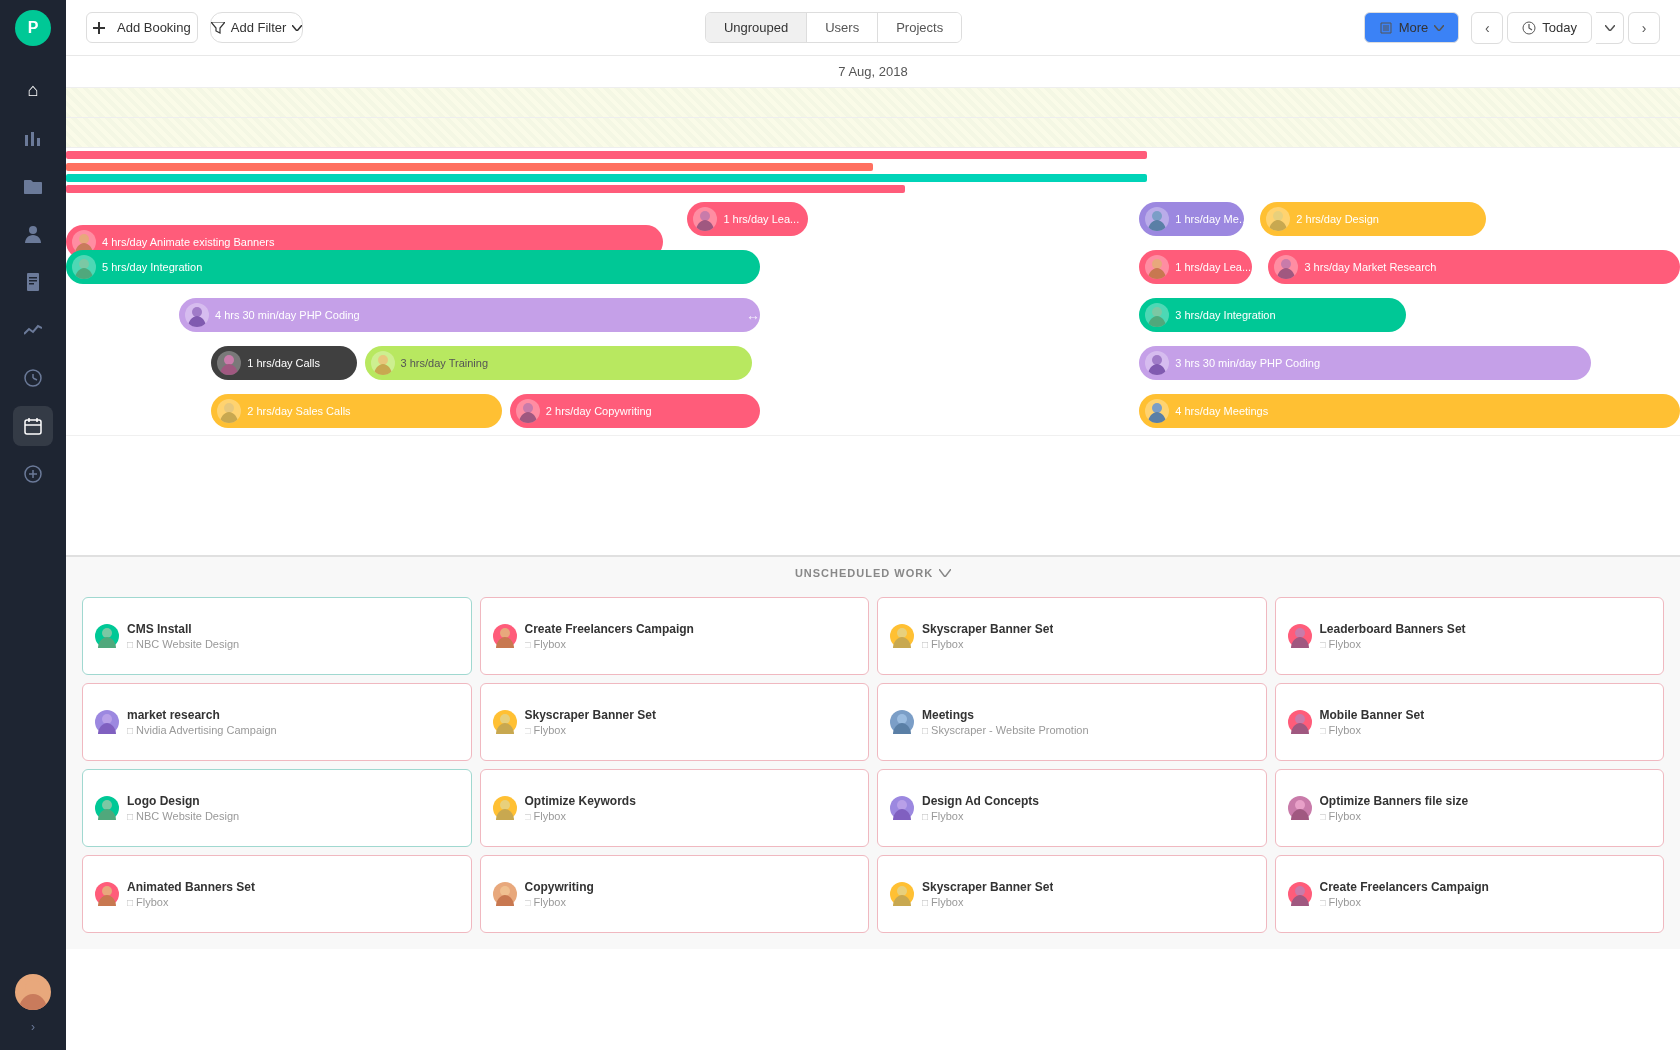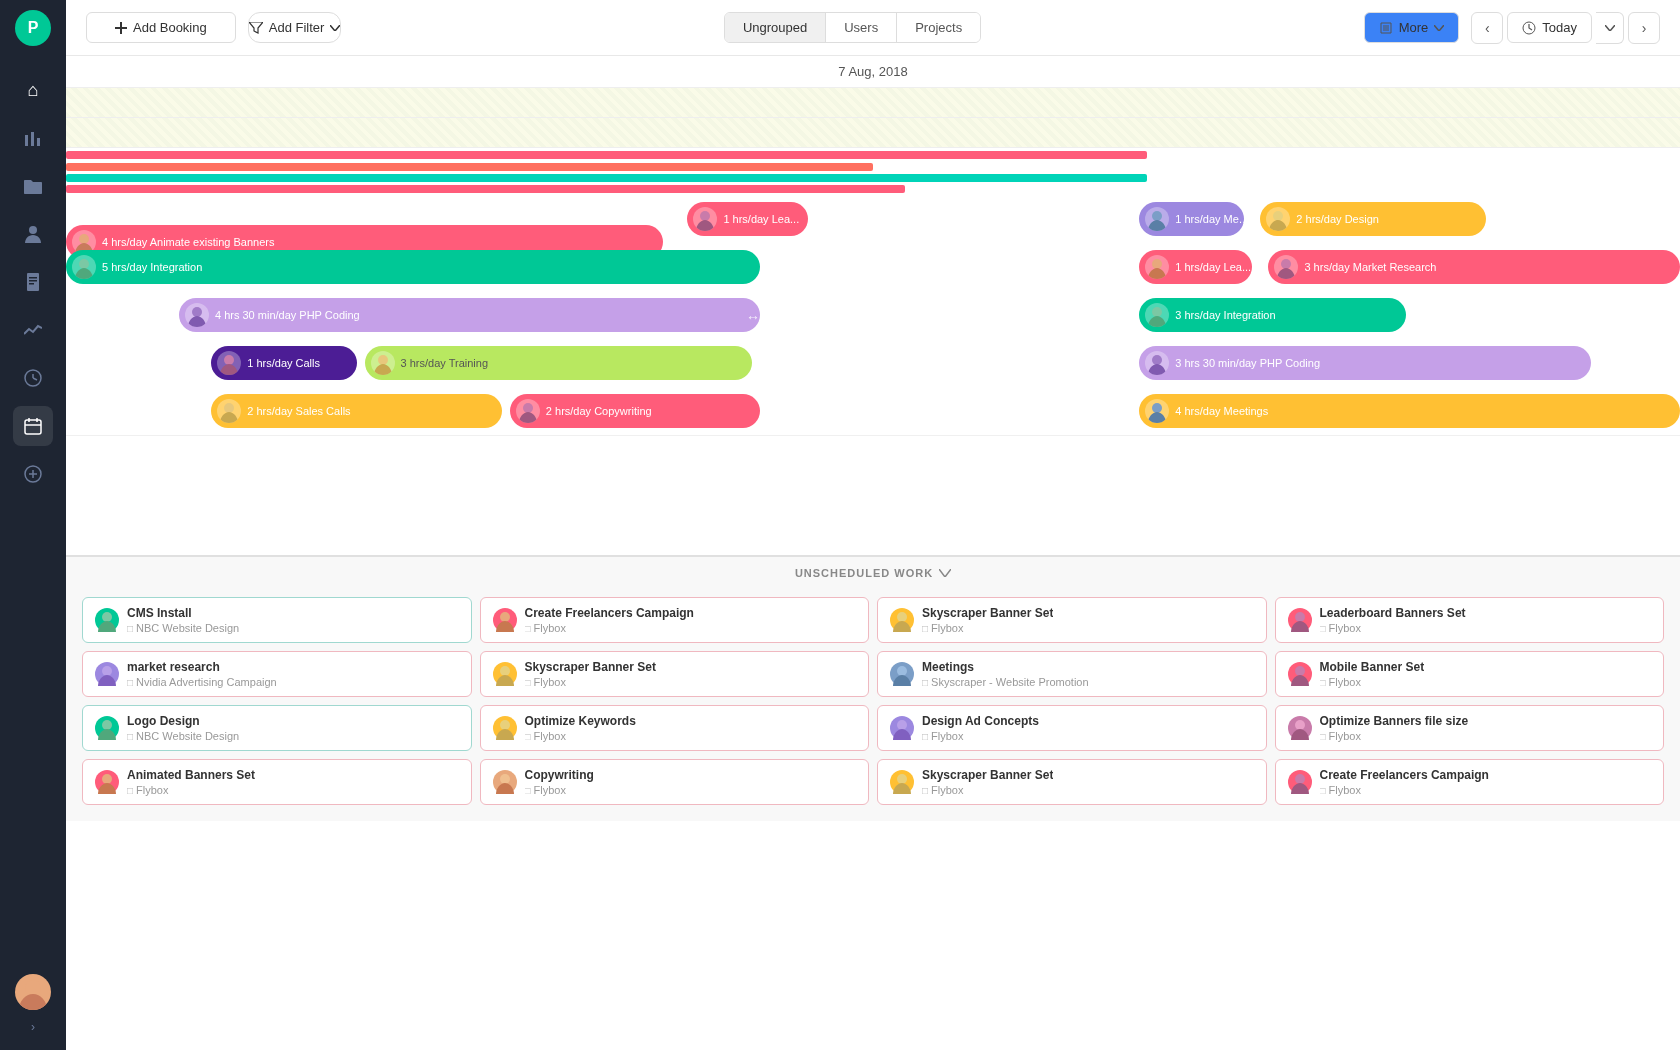--- a/index.html
+++ b/index.html
@@ -65,24 +65,24 @@
       height: 56px;
       display: flex;
       align-items: center;
       gap: 12px;
       flex-shrink: 0;
     }
     .btn-add-booking {
       background: #fff;
       border: 1px solid #ddd;
       border-radius: 6px;
-      padding: 7px 28px;
+      padding: 7px 6px;
       font-size: 13px;
       cursor: pointer;
-      display: flex; align-items: center; gap: 6px;
+      display: flex; align-items: center; gap: 12px;
       color: #333;
       font-weight: 500;
     }
     .btn-add-filter {
       background: #fff;
       border: 1px solid #ddd;
       border-radius: 12px;
       padding: 7px 0;
       font-size: 13px;
       cursor: pointer;
@@ -245,21 +245,21 @@
     .unscheduled-grid {
       display: grid;
       grid-template-columns: repeat(4, 1fr);
       gap: 8px;
       padding: 8px 16px 16px;
     }
     .unscheduled-item {
       background: #fff;
       border: 1px solid #f0b8c0;
       border-radius: 6px;
-      padding: 8px 12px;
+      padding: 24px 12px;
       display: flex;
       align-items: center;
       gap: 8px;
       font-size: 12px;
       color: #333;
       cursor: pointer;
     }
     .unscheduled-item.teal { border-color: #a0d8d0; }
     .unscheduled-item .item-avatar {
       width: 24px; height: 24px;
@@ -543,21 +543,21 @@
                   <circle cx="12" cy="9" r="5" fill="#7bc8a4"></circle>
                   <path d="M3 24C3 18 7.5 13 12 13C16.5 13 21 18 21 24" fill="#50a87c"></path>
                 </svg>
             </div>
             <span style="font-size:11px;">3 hrs/day Integration</span>
           </div>
         </div>
 
         <div style="position: relative; height: 48px; display: flex; align-items: center;">
 
-          <div class="task-bar" style="left:9%; width:9%; background:#4c1d95;">
+          <div class="task-bar" style="left:9%; width:9%; background:#404040;">
             <div class="task-avatar" style="background:rgba(255,255,255,0.3);">
               <svg width="24" height="24" viewBox="0 0 24 24">
                   <circle cx="12" cy="9" r="5" fill="#c97baa"></circle>
                   <path d="M3 24C3 18 7.5 13 12 13C16.5 13 21 18 21 24" fill="#a05880"></path>
                 </svg>
             </div>
             <span style="font-size:11px;">1 hrs/day Calls</span>
           </div>
 
           <div class="task-bar" style="left:18.5%; width:24%; background:#b8e860;">

